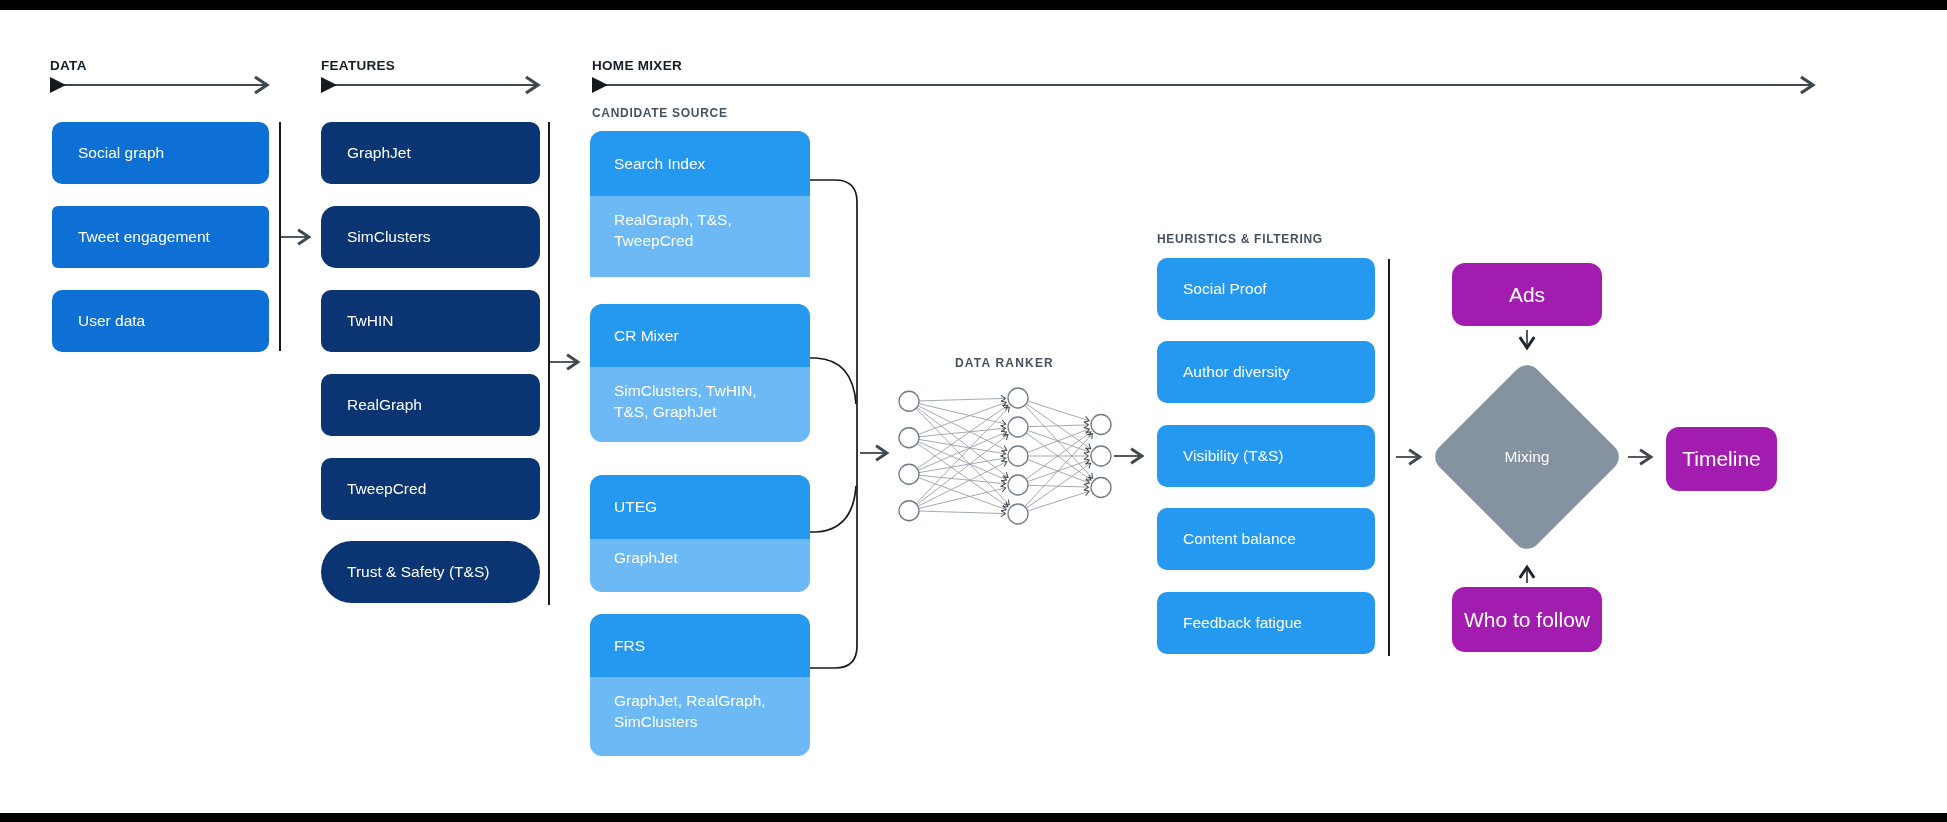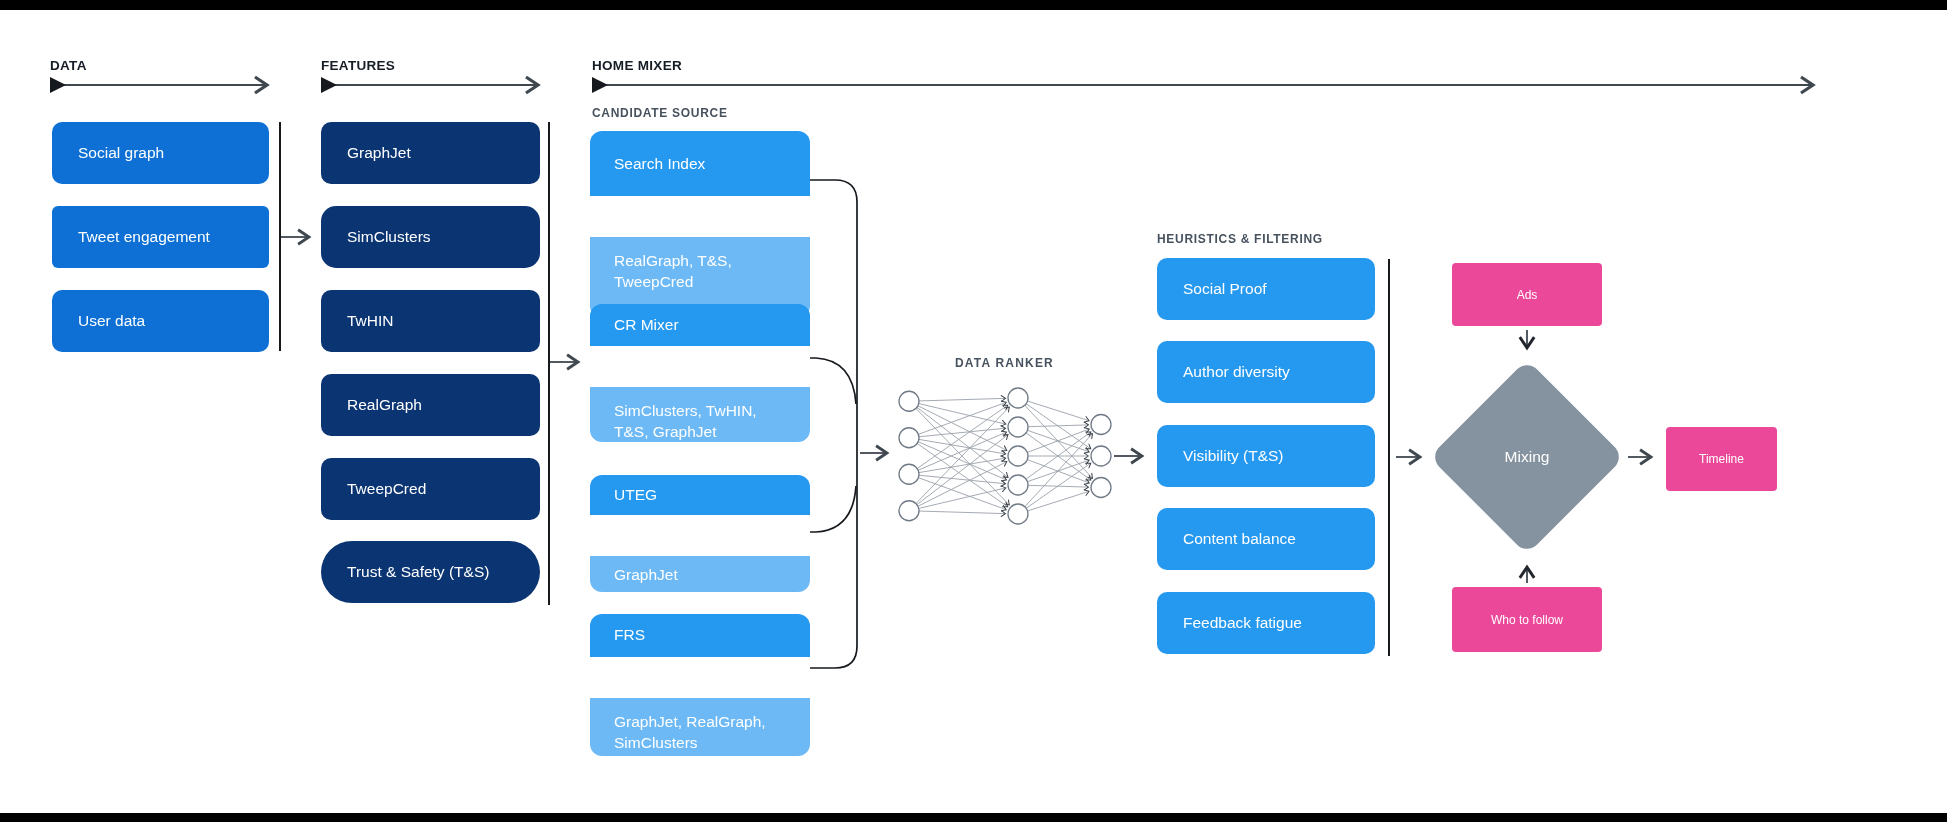--- a/index.html
+++ b/index.html
@@ -12,23 +12,23 @@
   .hdr{position:absolute;font-size:13.5px;font-weight:bold;color:#161d26;letter-spacing:.3px;}
   .sublabel{position:absolute;font-size:12px;font-weight:bold;color:#47525f;letter-spacing:.7px;}
   .box{position:absolute;display:flex;align-items:center;border-radius:10px;color:#fff;
        font-size:15.5px;font-weight:500;padding-left:26px;box-sizing:border-box;}
   .data-box{background:#0e70d4;width:217px;height:62px;left:52px;}
   .feat-box{background:#0b3572;width:219px;height:62px;left:321px;}
   .heur-box{background:#2598f0;width:218px;height:62px;left:1157px;}
   .group{position:absolute;left:590px;width:220px;border-radius:12px;overflow:hidden;color:#fff;
          font-size:15.5px;font-weight:500;display:flex;flex-direction:column;}
   .group .gtitle{background:#2598f0;display:flex;align-items:center;padding:0 24px;box-sizing:border-box;}
-  .group .gsub{background:#6db9f6;padding:13px 24px 0 24px;box-sizing:border-box;line-height:21px;margin-top:41px;}
-  .blue-node{background:#ec4899;position:absolute;border-radius:4px;display:flex;align-items:center;
-             justify-content:center;color:#fff;font-size:12px;font-weight:500;}
+  .group .gsub{background:#6db9f6;padding:13px 24px 0 24px;box-sizing:border-box;line-height:21px;}
+  .blue-node{background:#a21caf;position:absolute;border-radius:13px;display:flex;align-items:center;
+             justify-content:center;color:#fff;font-size:21px;font-weight:500;}
   .diamond{position:absolute;left:1458px;top:388px;width:138px;height:138px;background:#85929f;
            border-radius:14px;transform:rotate(45deg);}
   .diamond-label{position:absolute;left:1458px;top:388px;width:138px;height:138px;display:flex;
            align-items:center;justify-content:center;color:#fff;font-size:15.5px;font-weight:500;}
 </style>
 </head>
 <body>
 
 <div class="stage">
   <div class="bar top"></div>

